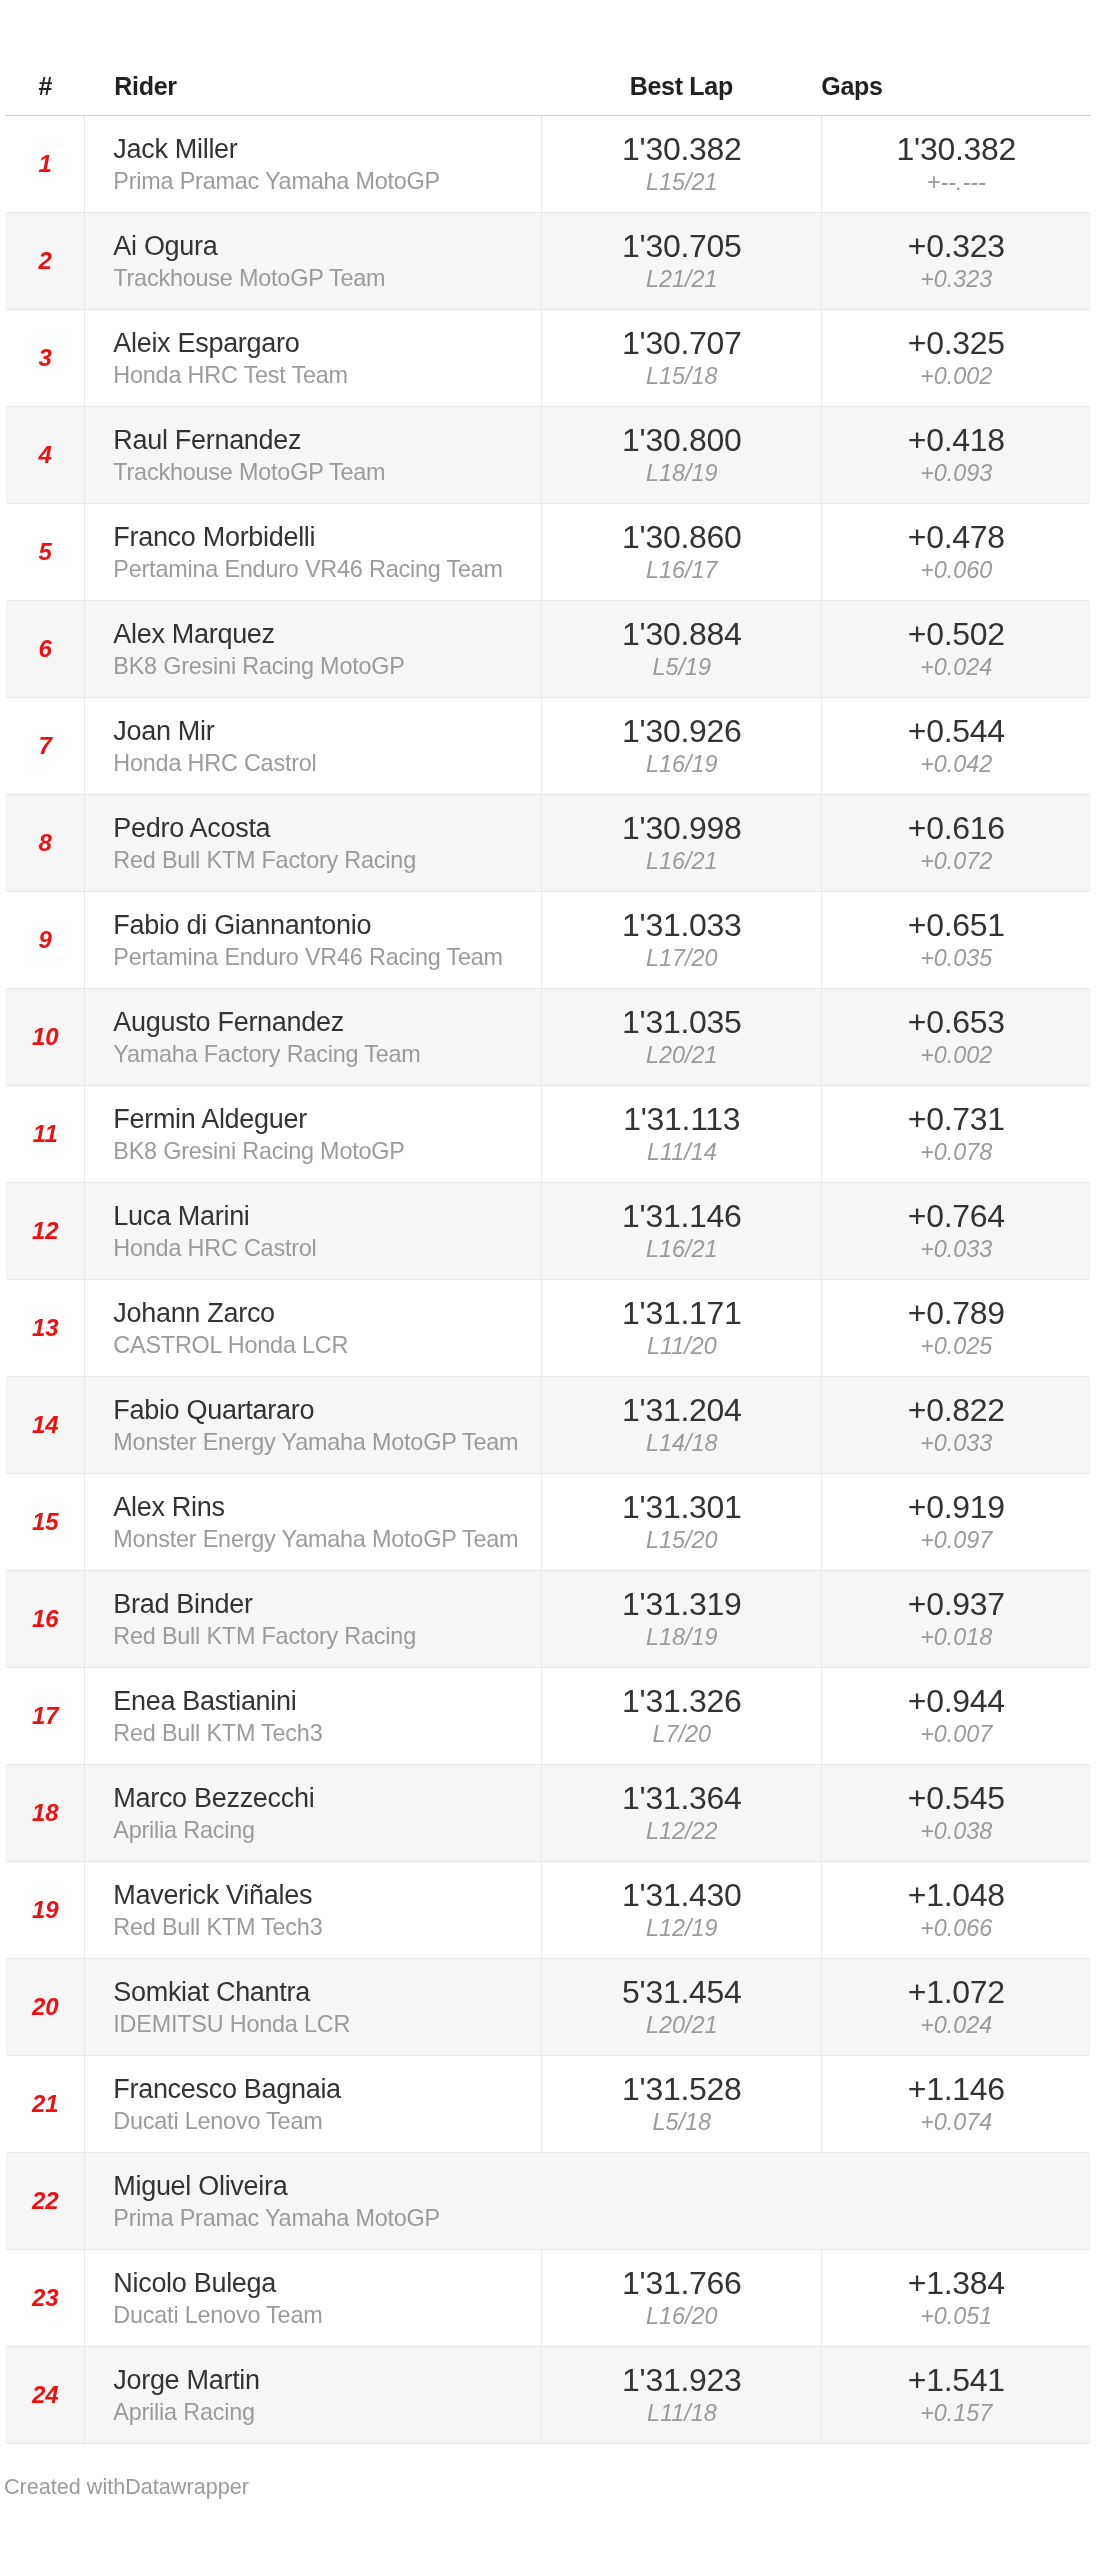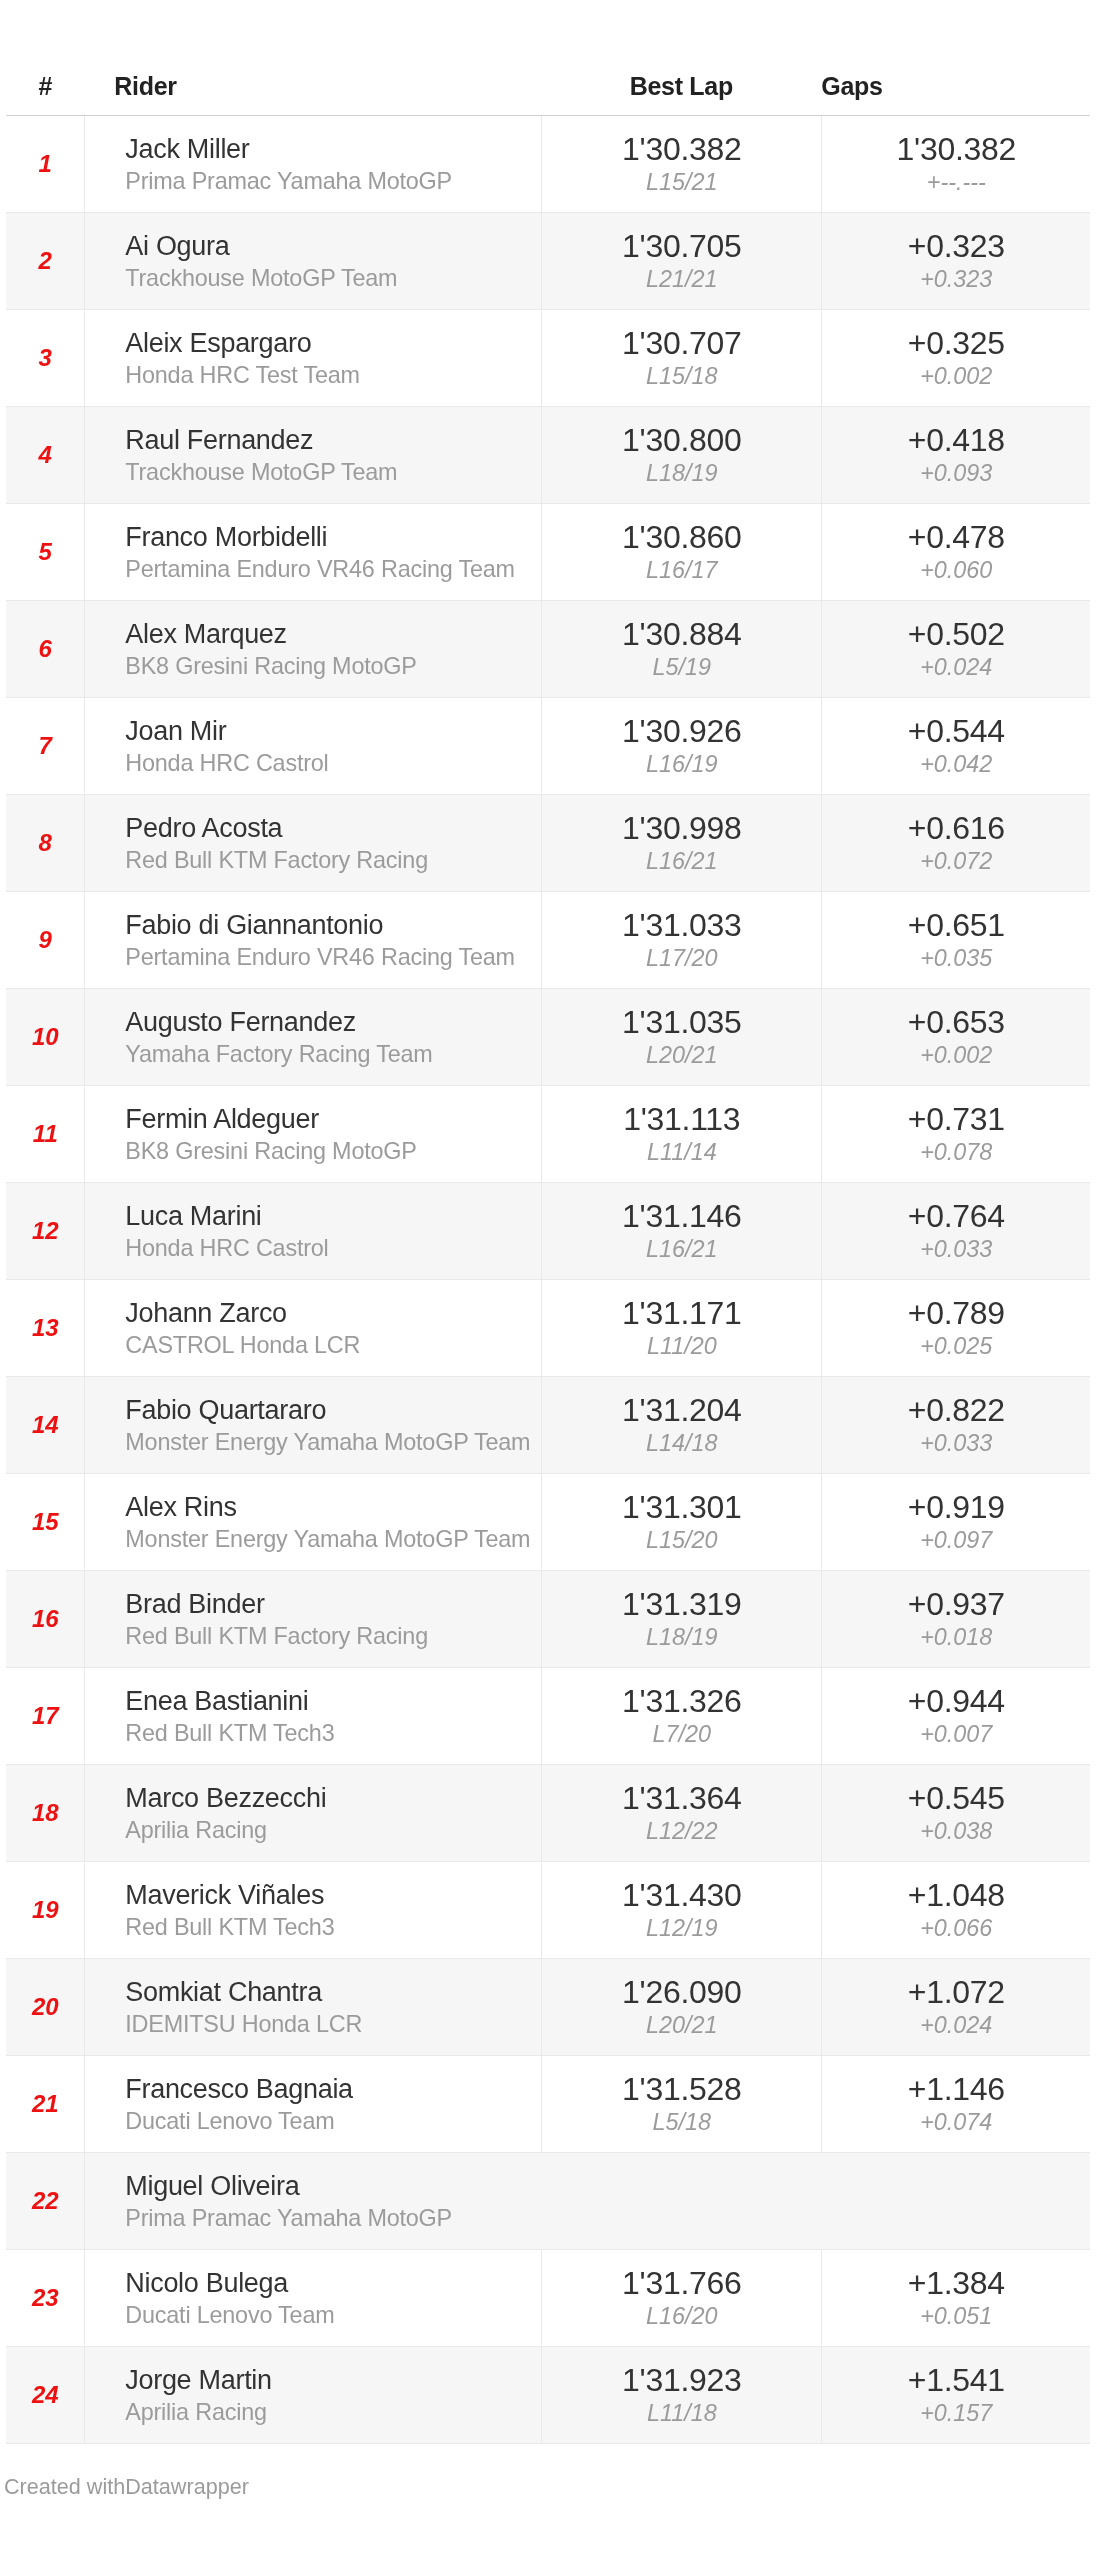--- a/index.html
+++ b/index.html
@@ -59,21 +59,21 @@
   .row .rider-cell,
   .row .lap-cell,
   .row .gap-cell {
     border-left: 1.8px solid var(--border, #e9e9e9);
     display: flex;
     flex-direction: column;
     justify-content: center;
     padding-top: 11.7px;
     padding-bottom: 11.7px;
   }
-  .row .rider-cell { padding-left: 40px; align-items: flex-start; }
+  .row .rider-cell { padding-left: 28px; align-items: flex-start; }
   .row .lap-cell,
   .row .gap-cell   { align-items: center; text-align: center; }
 
   .pos {
     font-size: 24px;
     font-weight: bold;
     font-style: italic;
     color: var(--position-red, #ee1111);
   }
   .name {
@@ -477,21 +477,21 @@
 
   <div class="row alt">
     <div class="pos-cell">
       <span class="pos">20</span>
     </div>
     <div class="rider-cell">
       <span class="name">Somkiat Chantra</span>
       <span class="team">IDEMITSU Honda LCR</span>
     </div>
     <div class="lap-cell">
-      <span class="val">1'26.090</span>
+      <span class="val">5'31.454</span>
       <span class="sub">L20/21</span>
     </div>
     <div class="gap-cell">
       <span class="val">+1.072</span>
       <span class="sub">+0.024</span>
     </div>
   </div>
 
   <div class="row">
     <div class="pos-cell">

